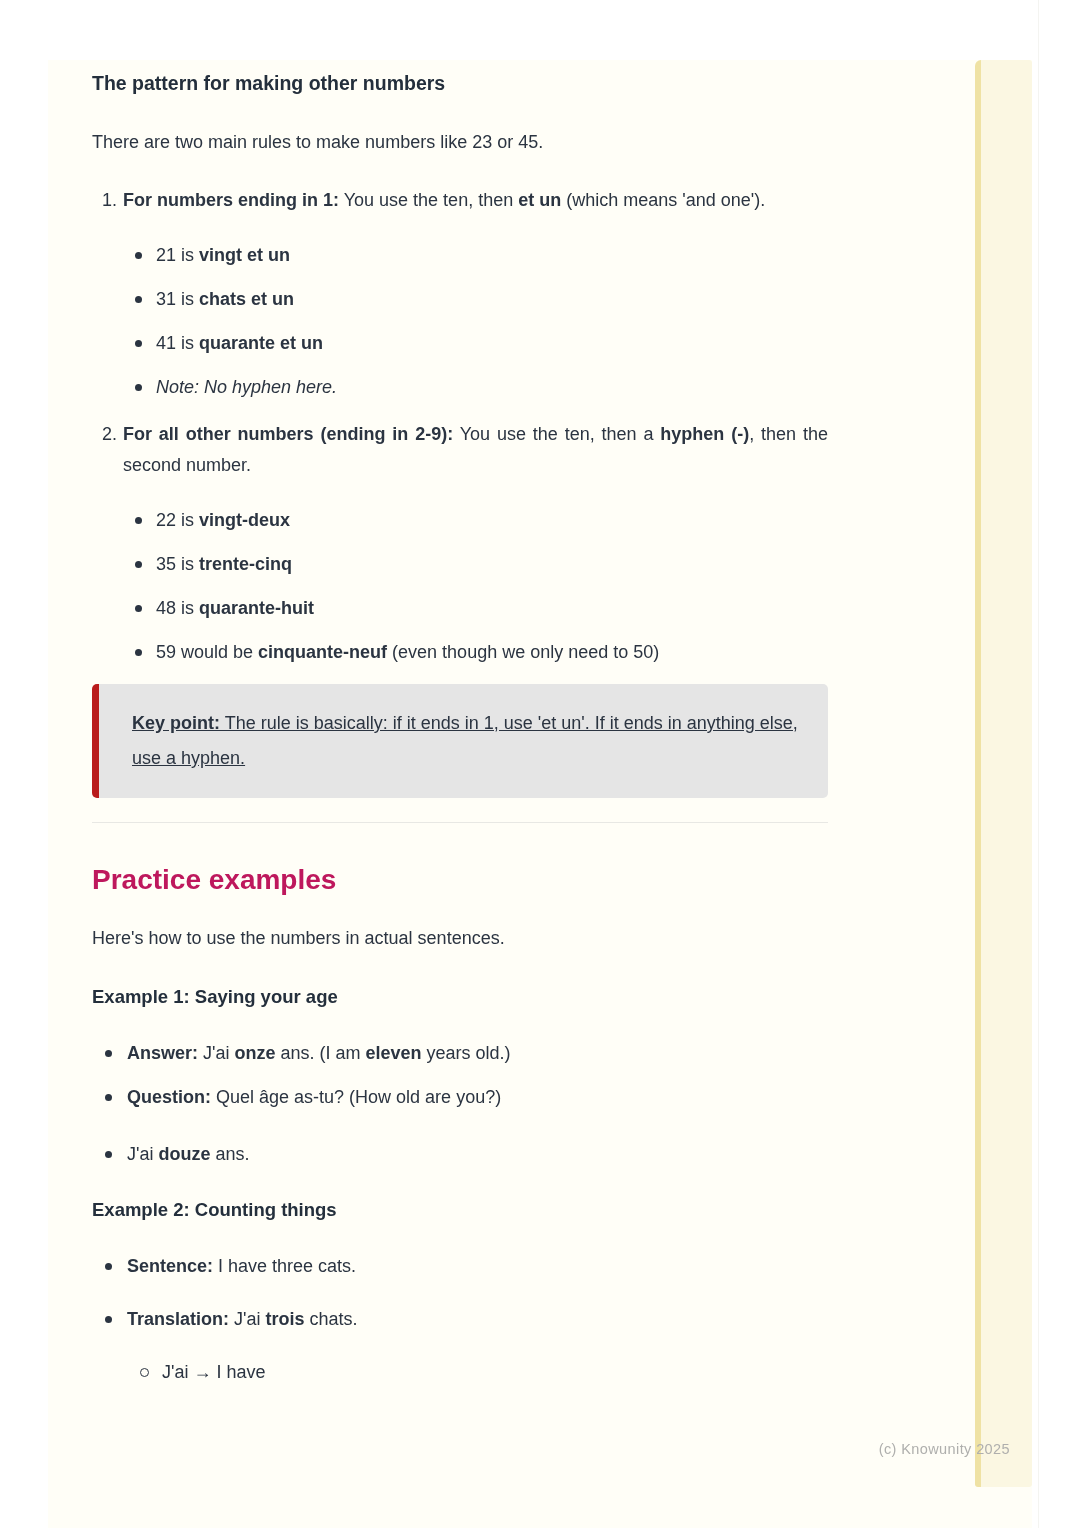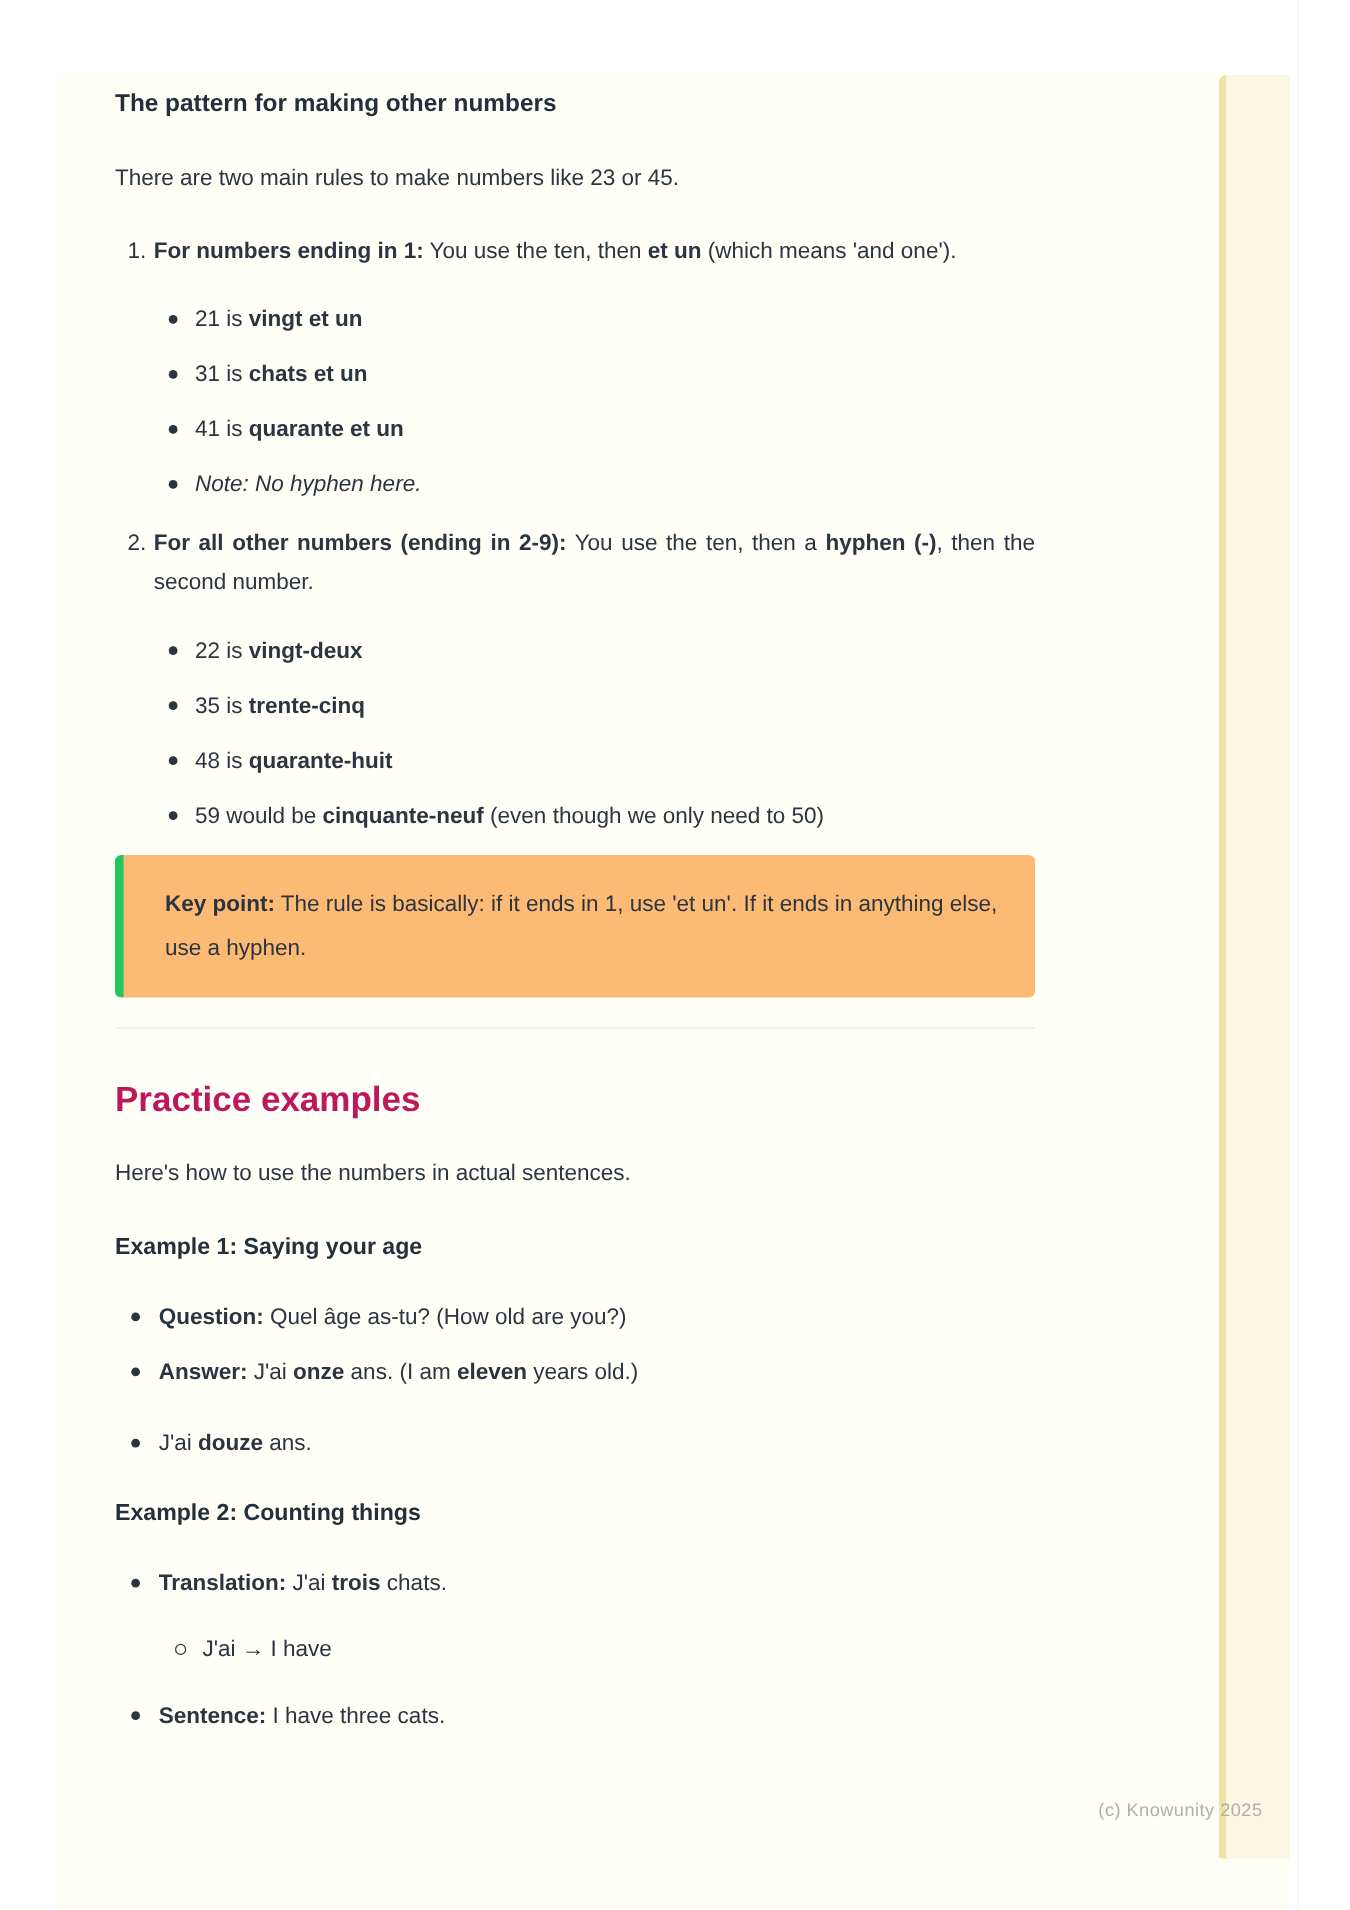--- a/index.html
+++ b/index.html
@@ -85,25 +85,26 @@
     position: relative; padding-left: 35px;
     font-size: 18px; line-height: 31px;
   }
   ul.circle > li::before {
     content: ""; position: absolute; left: 13px; top: 11px;
     width: 7px; height: 7px; border-radius: 50%;
     border: 1.5px solid #2B3441; background: transparent;
   }
 
   .callout {
-    background: #fdba74;
-    border-left: 7px solid #22c55e;
+    background: #e5e5e5;
+    border-left: 7px solid #b91c1c;
     border-radius: 5px;
     padding: 22px 30px 22px 33px;
     margin: 0;
+    text-decoration: underline;
   }
   .callout p { margin: 0; font-size: 18px; line-height: 35px; }
 
   hr.divider {
     border: none; border-top: 1px solid #E8E8E4;
     margin: 24px 0 0; width: 100%;
   }
   h2.practice-head {
     color: #be185d; font-size: 28px; line-height: 38px;
     font-weight: 700; margin: 38px 0 24px;
@@ -148,38 +149,38 @@
 
     <hr class="divider">
 
     <h2 class="practice-head">Practice examples</h2>
 
     <p>Here's how to use the numbers in actual sentences.</p>
 
     <p class="ex-head">Example 1: Saying your age</p>
 
     <ul class="top">
+      <li><span class="b">Answer:</span><span> J'ai </span><span class="b">onze</span><span> ans. (I am </span><span class="b">eleven</span><span> years old.)</span></li>
       <li><span class="b">Question:</span><span> Quel âge as-tu? (How old are you?)</span></li>
-      <li><span class="b">Answer:</span><span> J'ai </span><span class="b">onze</span><span> ans. (I am </span><span class="b">eleven</span><span> years old.)</span></li>
     </ul>
 
 
     <ul class="top">
       <li><span>J'ai </span><span class="b">douze</span><span> ans.</span></li>
     </ul>
 
     <p class="ex-head">Example 2: Counting things</p>
 
     <ul class="top spaced">
+      <li><span class="b">Sentence:</span><span> I have three cats.</span></li>
       <li>
         <span><span class="b">Translation:</span><span> J'ai </span><span class="b">trois</span><span> chats.</span></span>
         <ul class="circle">
           <li><span>J'ai → I have</span></li>
         </ul>
       </li>
-      <li><span class="b">Sentence:</span><span> I have three cats.</span></li>
     </ul>
 
   </main>
 </div>
 
 <div class="page-edge-line"></div>
 <div class="watermark">(c) Knowunity 2025</div>
 
 </body></html>

